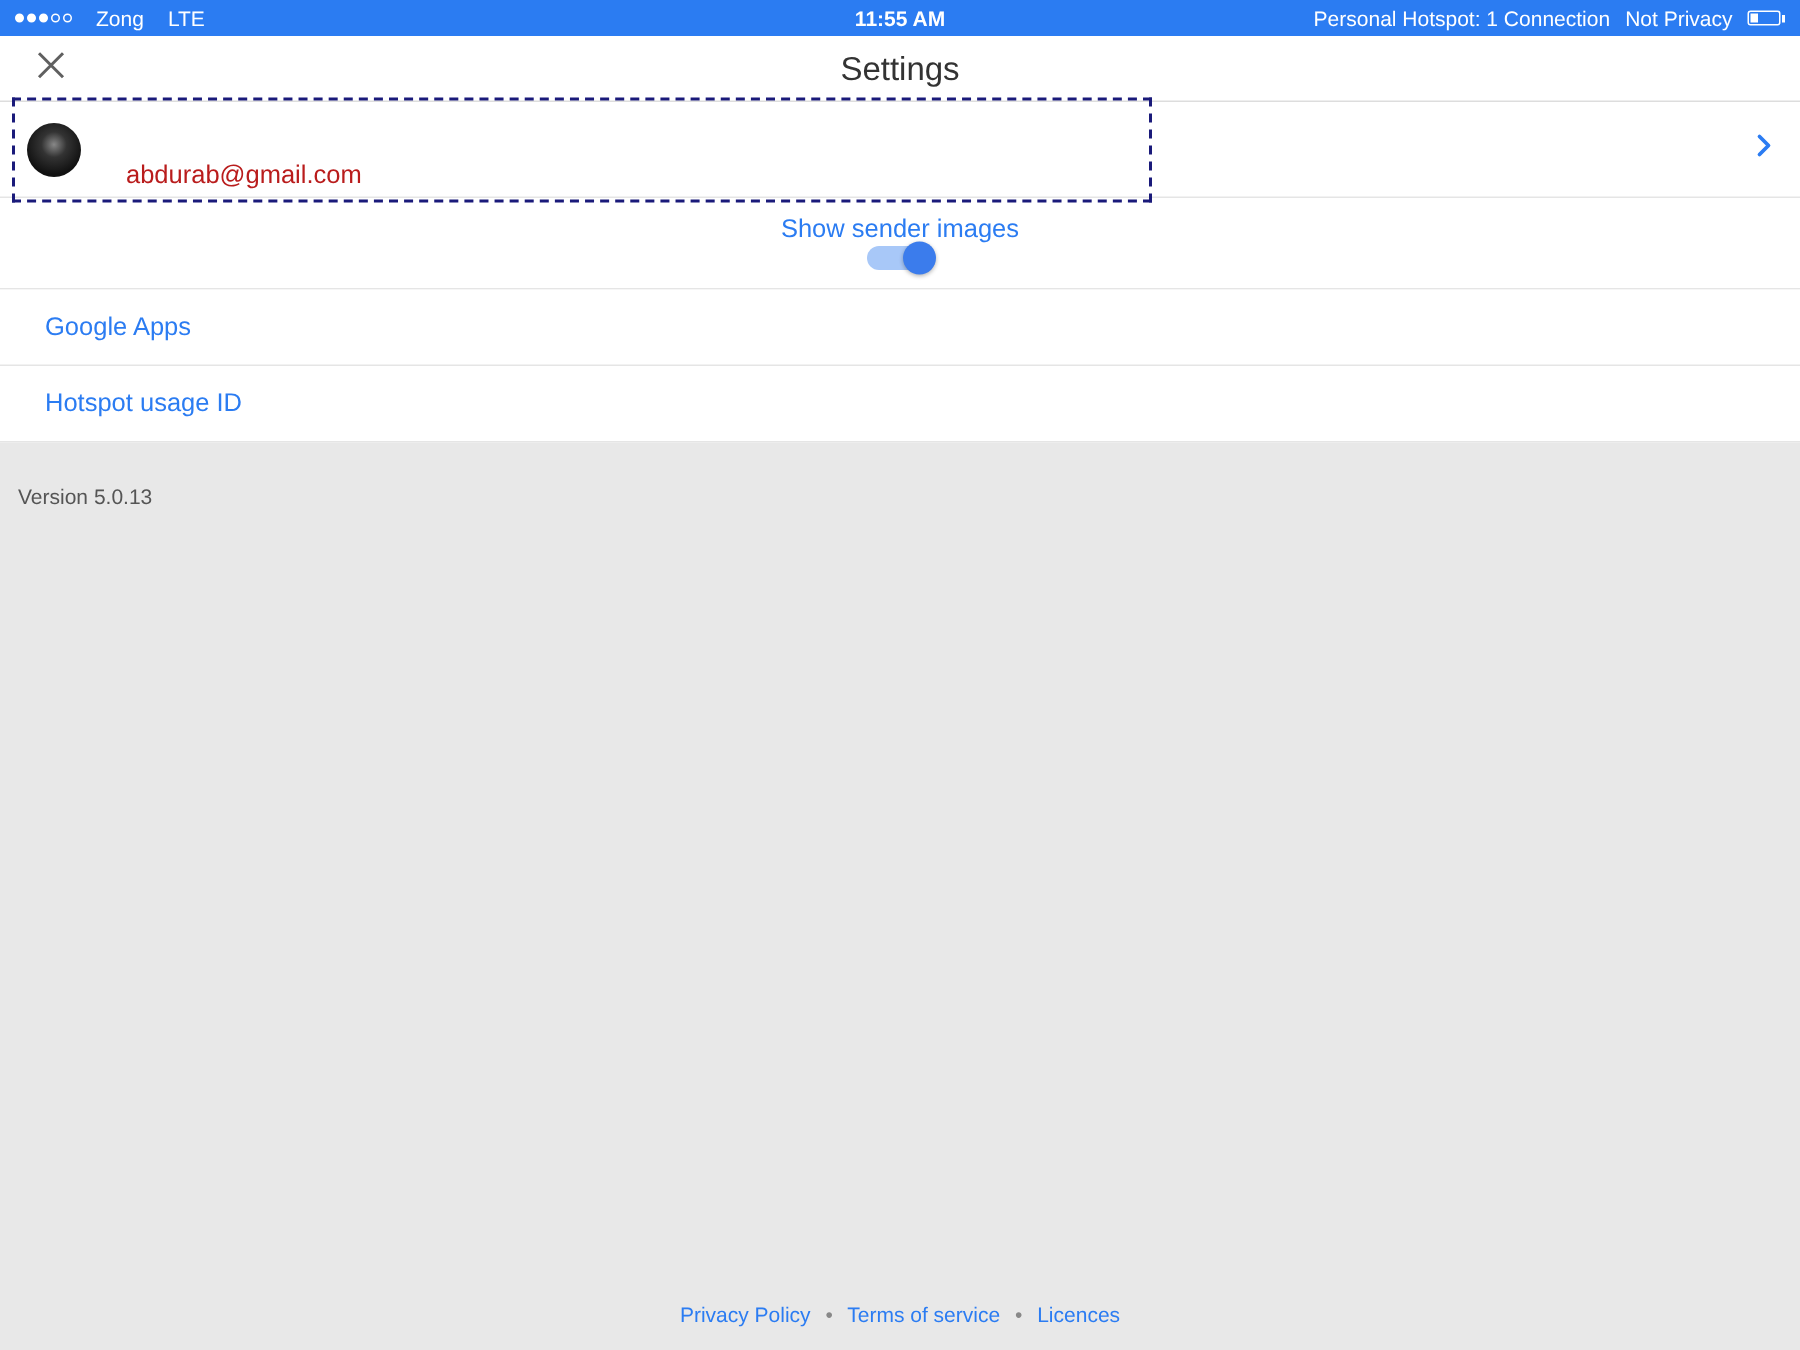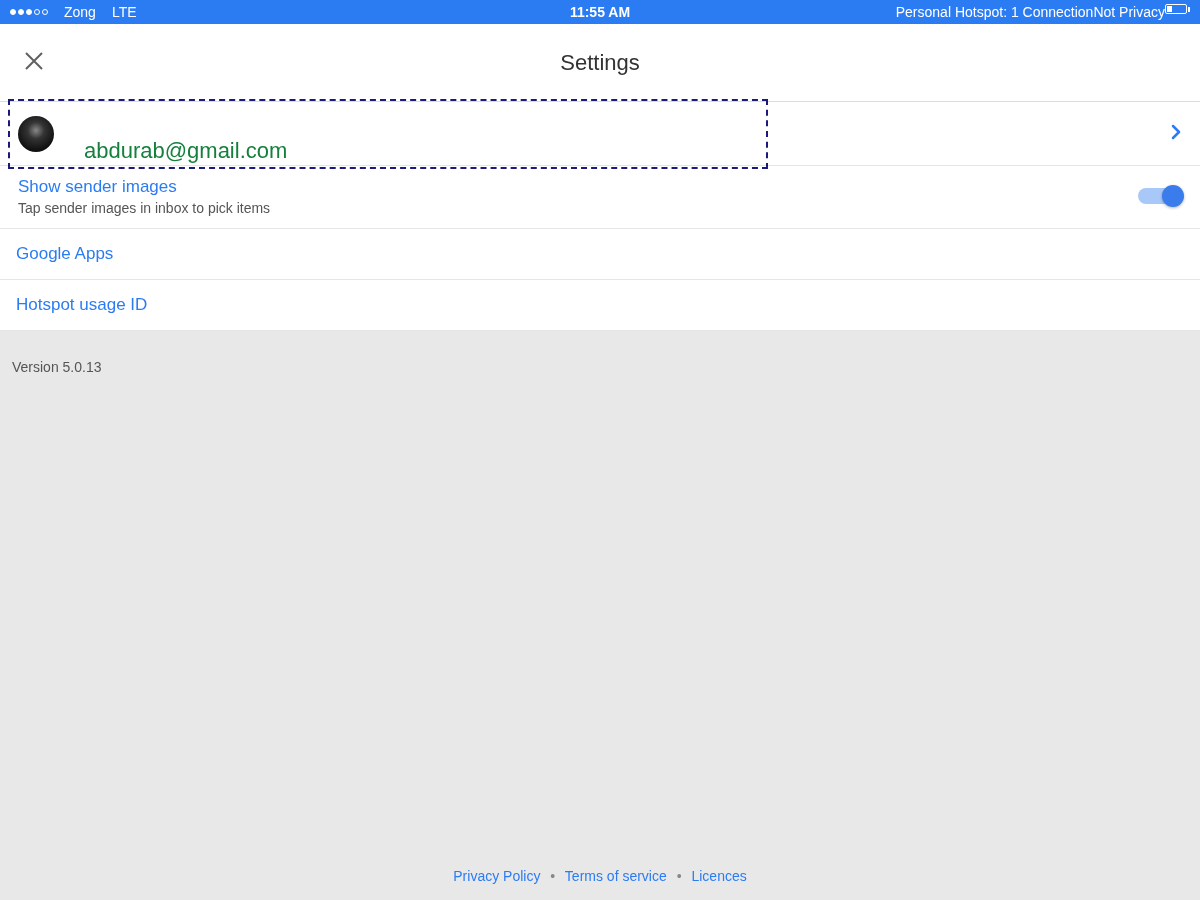--- a/index.html
+++ b/index.html
@@ -24,21 +24,21 @@
     .status-left { display: flex; align-items: center; gap: 16px; }
     .signal-dots { display: flex; gap: 2px; align-items: center; }
     .dot { width: 6px; height: 6px; border-radius: 50%; border: 1px solid #fff; }
     .dot.filled { background: #fff; }
     .status-center {
       position: absolute;
       left: 50%;
       transform: translateX(-50%);
       font-weight: 600;
     }
-    .status-right { margin-left: auto; display: flex; align-items: flex-start; }
+    .status-right { margin-left: auto; display: flex; align-items: center; gap: 10px; }
     .battery {
       display: inline-flex;
       align-items: center;
     }
     .battery-body {
       width: 22px;
       height: 10px;
       border: 1px solid #fff;
       border-radius: 2px;
       position: relative;
@@ -51,21 +51,21 @@
       height: 100%;
       width: 30%;
     }
     .battery-tip {
       width: 2px;
       height: 5px;
       background: #fff;
       margin-left: 1px;
     }
     .nav-bar {
-      height: 78px;
+      height: 44px;
       background: #fff;
       position: relative;
       display: flex;
       align-items: center;
       border-bottom: 1px solid #ddd;
     }
     .close-btn {
       position: absolute;
       left: 24px;
       top: 50%;
@@ -100,38 +100,39 @@
     }
     .avatar {
       width: 36px;
       height: 36px;
       border-radius: 50%;
       background: radial-gradient(circle at 50% 40%, #888 0%, #333 30%, #111 70%);
       margin-right: 30px;
       flex-shrink: 0;
     }
     .account-email {
-      font-size: 22px;
-      color: #15803d;
+      font-size: 17px;
+      color: #b91c1c;
       margin-top: 35px;
     }
     .chevron-right {
       margin-left: auto;
       color: #2b7cf2;
     }
     .setting-row {
       background: #fff;
       display: flex;
       align-items: center;
-      padding: 14px 16px;
+      padding: 14px 30px;
       border-bottom: 1px solid #e5e5e5;
       cursor: pointer;
     }
     .setting-row.with-sub {
       padding: 10px 18px 12px;
+      flex-direction: column;
     }
     .setting-text { flex: 1; }
     .setting-title {
       font-size: 17px;
       color: #2b7cf2;
       line-height: 1.3;
     }
     .setting-subtitle {
       font-size: 14px;
       color: #555;
@@ -216,21 +217,20 @@
   <span class="chevron-right">
     <svg width="12" height="18" viewBox="0 0 12 18">
         <path d="M3 3 L9 9 L3 15" stroke="currentColor" stroke-width="2.5" fill="none" stroke-linecap="round" stroke-linejoin="round"></path>
       </svg>
   </span>
 </div>
 
 <div class="setting-row with-sub">
   <div class="setting-text">
     <div class="setting-title">Show sender images</div>
-    <div class="setting-subtitle">Tap sender images in inbox to pick items</div>
   </div>
   <div class="toggle">
     <div class="toggle-knob"></div>
   </div>
 </div>
 
 <div class="setting-row">
   <div class="setting-title">Google Apps</div>
 </div>
 

